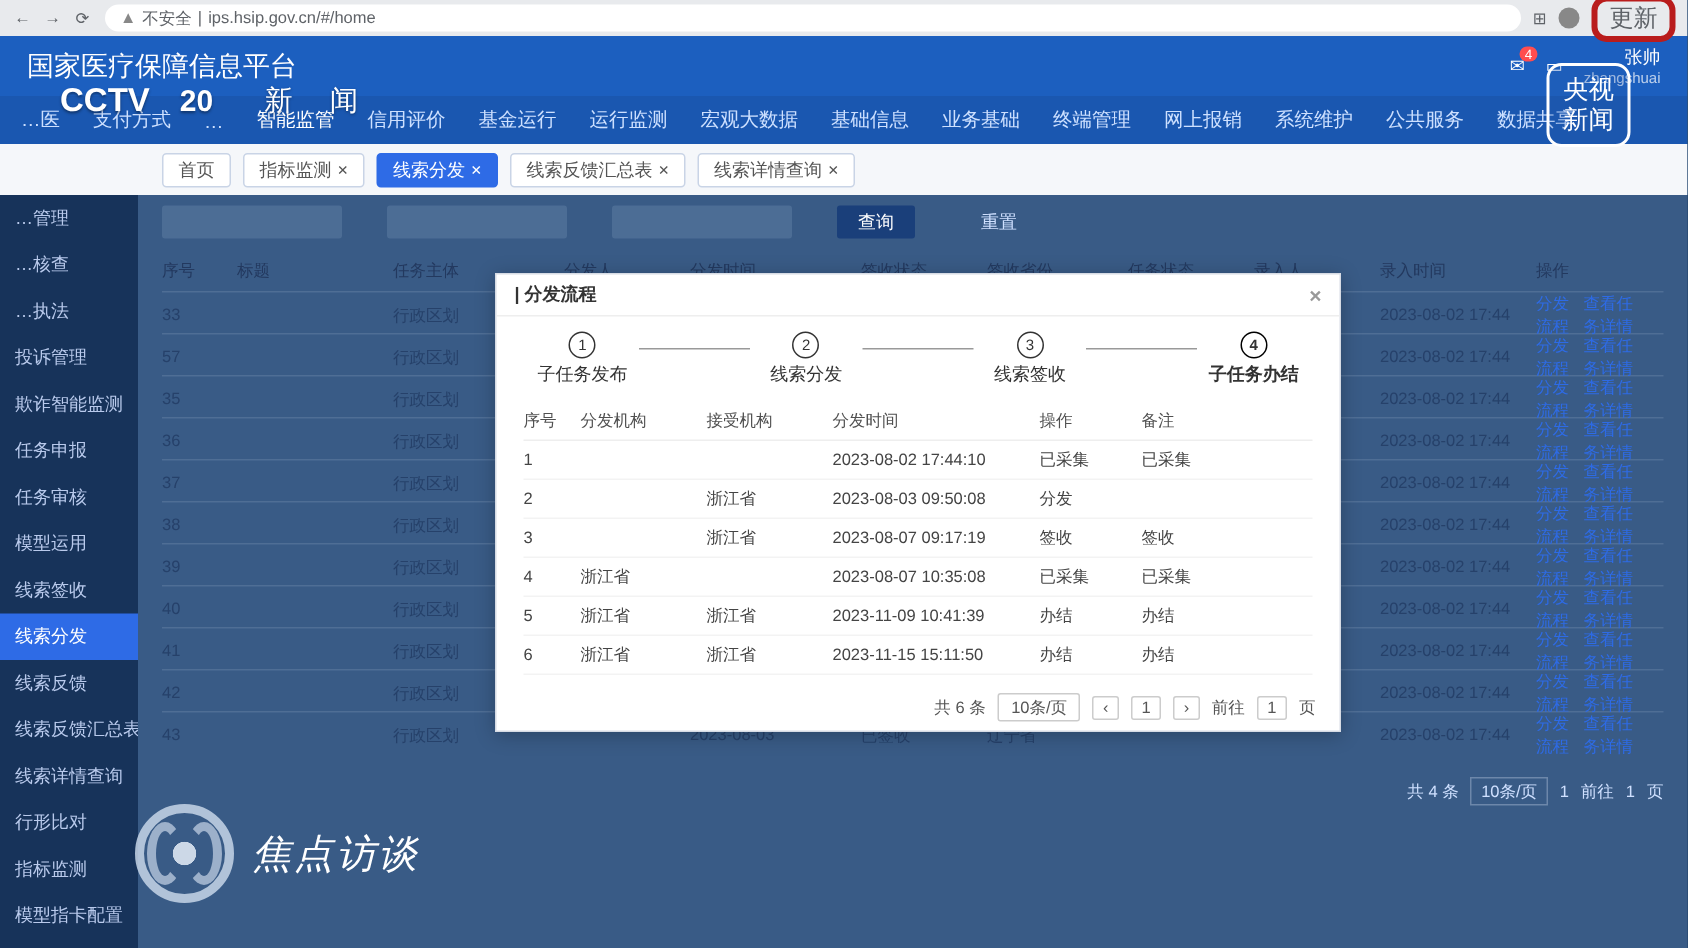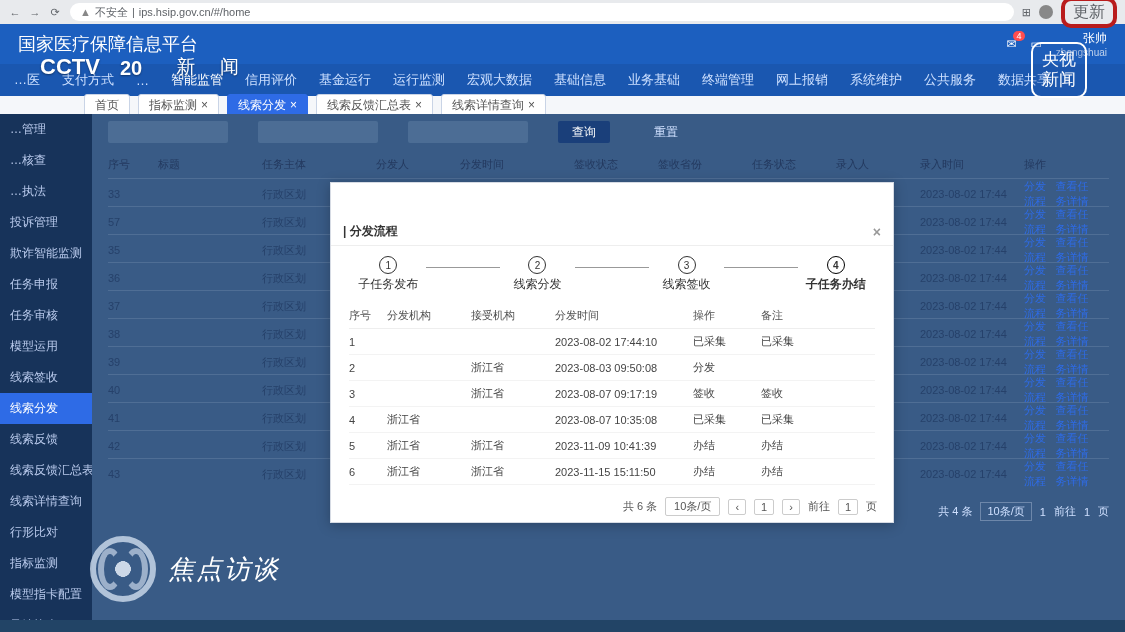--- a/index.html
+++ b/index.html
@@ -69,25 +69,25 @@
     color:#cde0ff;
     display:flex;
     align-items:center;
     padding:0 14px;
     gap:22px;
     font-size:13px;
   }
   .top-nav .item.active { color:#fff; }
   
   .sec-tabs {
-    height:18px;
+    height:34px;
     background:#f5f7fa;
     display:flex;
     align-items:center;
-    padding:0 84px;
+    padding:0 108px;
     gap:8px;
   }
   .sec-tabs .tab {
     padding:2px 10px;
     border:1px solid #c9d4e6;
     border-radius:3px;
     font-size:12px;
     color:#555;
     background:#fff;
     display:flex; align-items:center; gap:4px;
@@ -185,21 +185,20 @@
     color:#333;
   }
   .modal-head {
     height:28px;
     display:flex;
     align-items:center;
     justify-content:space-between;
     padding:0 12px;
     border-bottom:1px solid #eee;
     font-weight:bold;
-    margin-top:35px;
   }
   .modal-close { color:#999; cursor:pointer; font-size:14px;}
   .steps {
     display:flex;
     align-items:center;
     padding:10px 20px 6px;
   }
   .step { flex:1; text-align:center; }
   .step .circle {
     width:18px; height:18px; border:1px solid #333; border-radius:50%;

